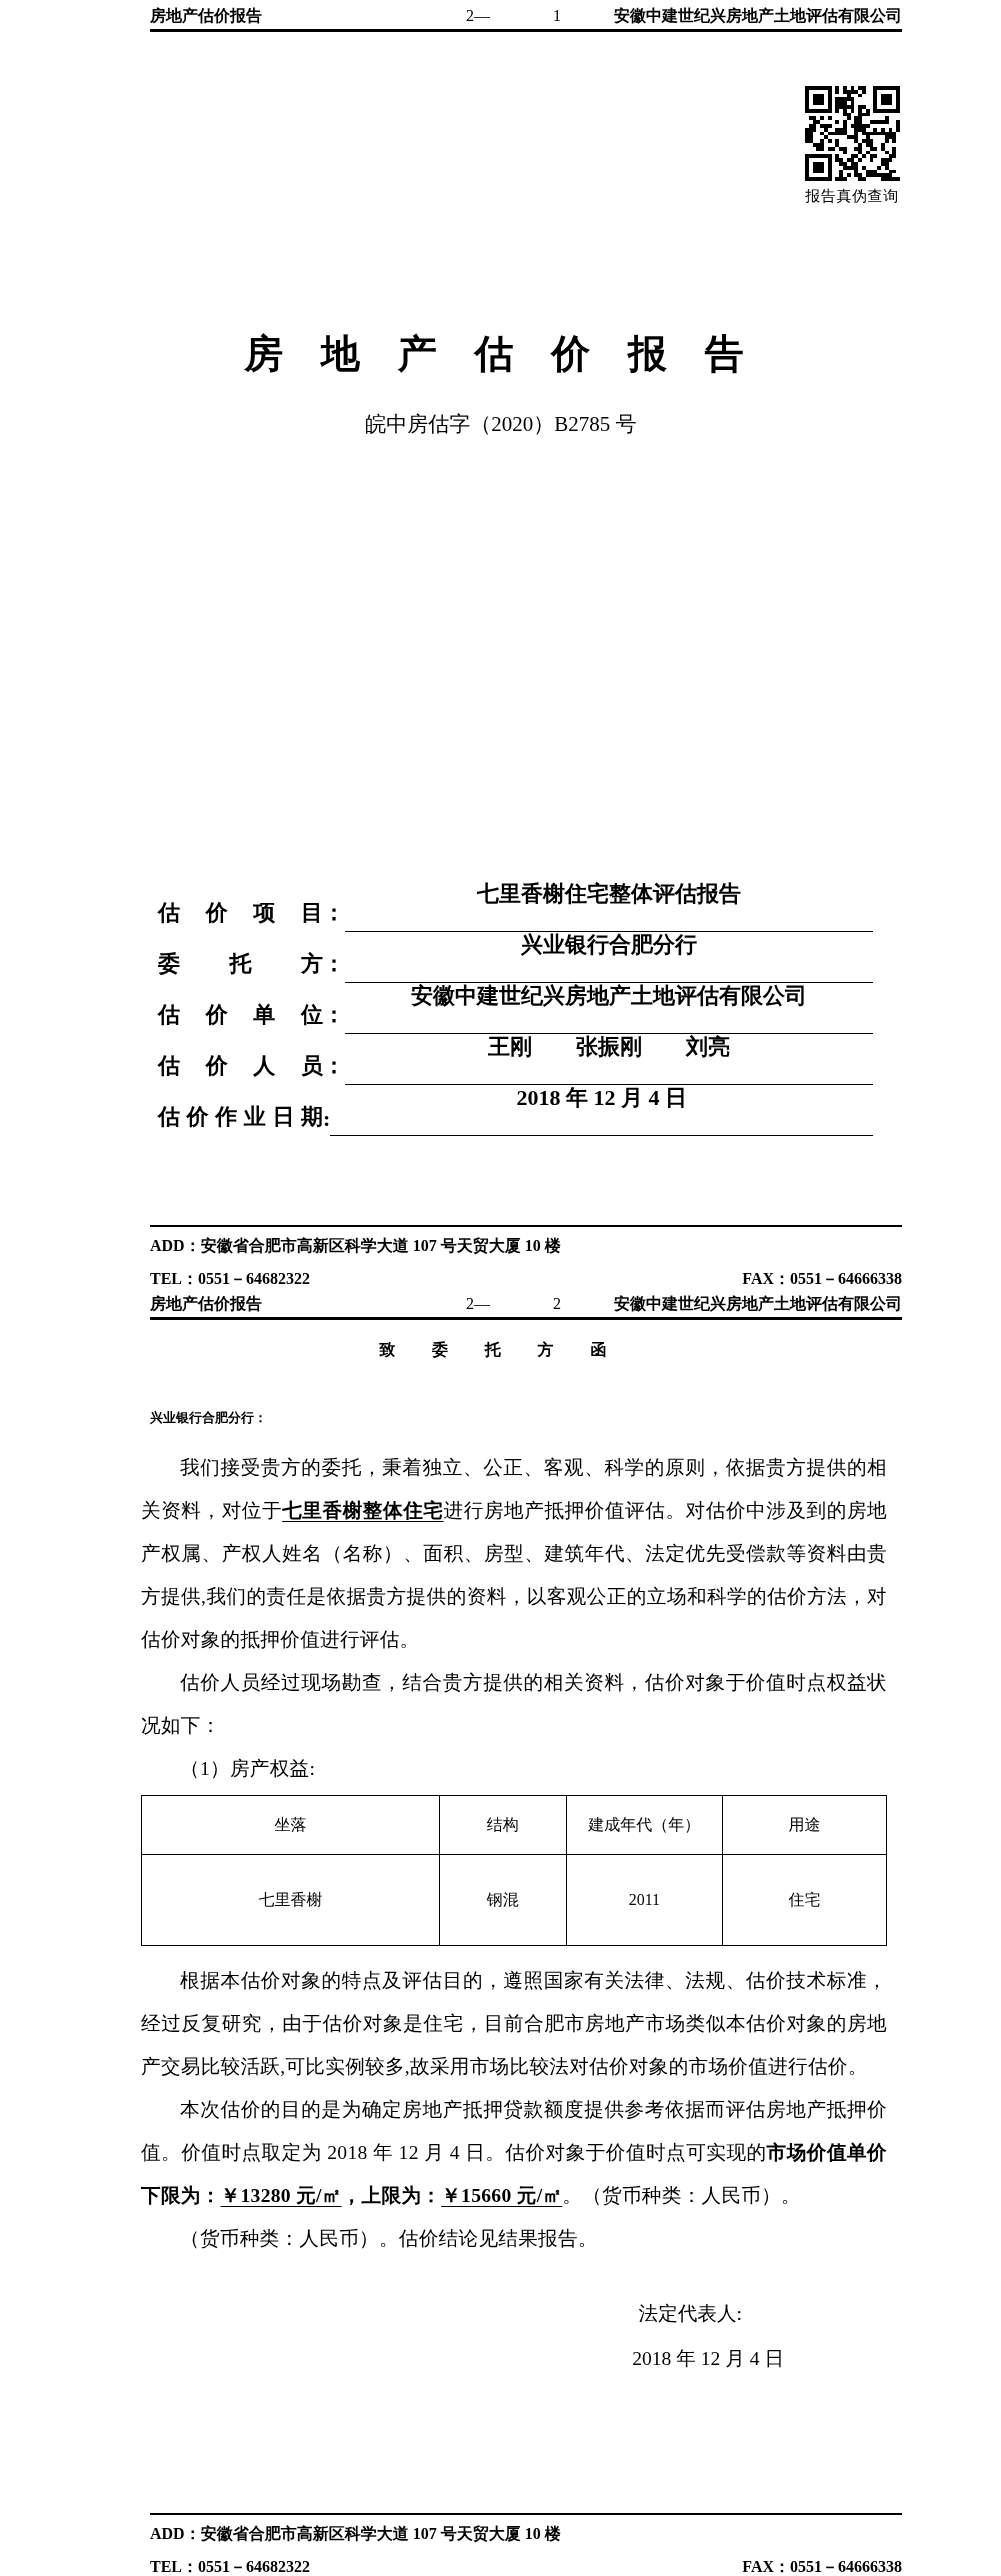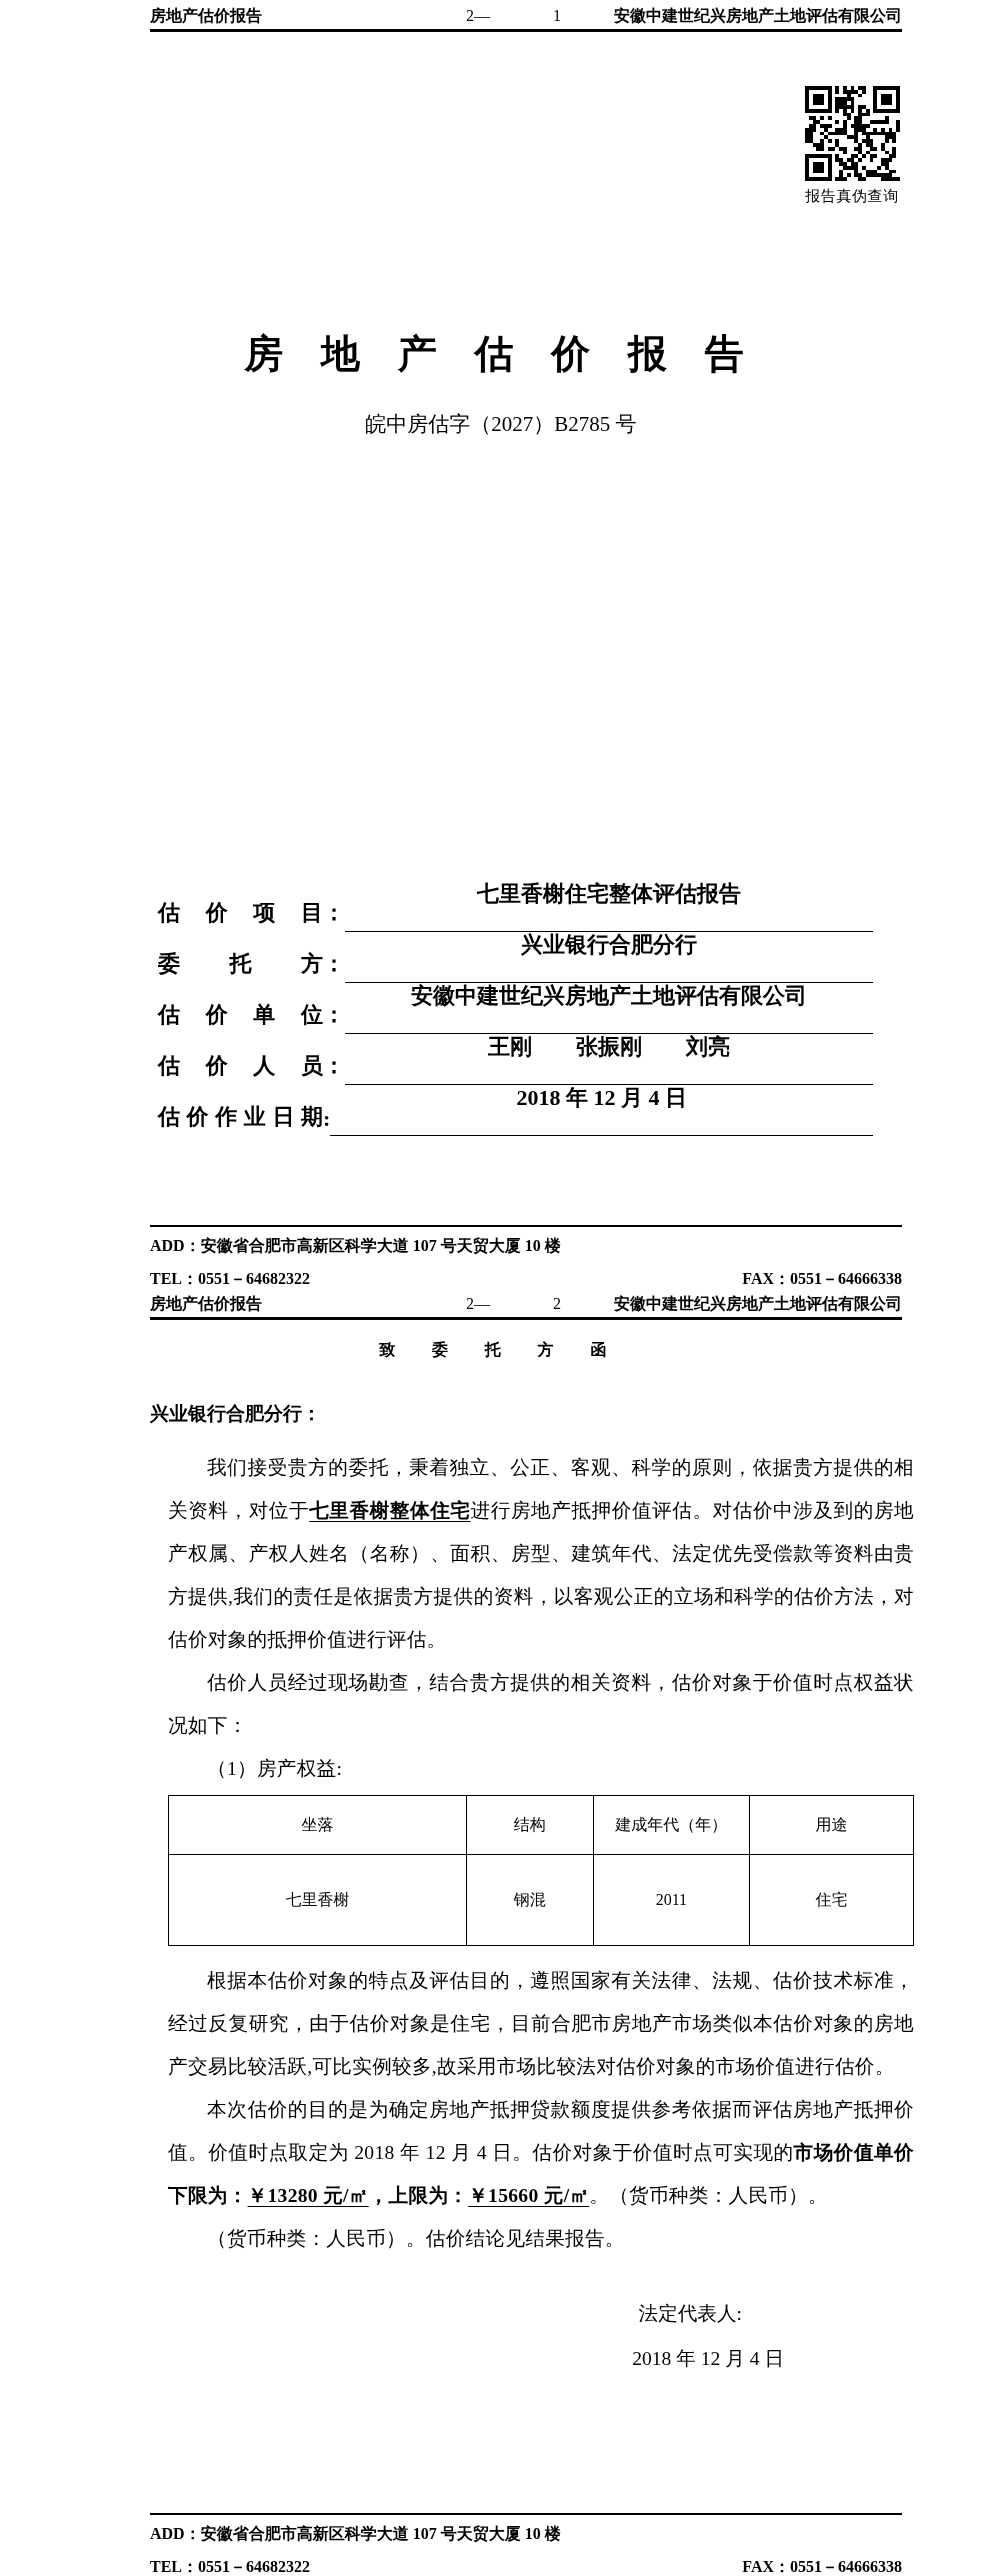--- a/index.html
+++ b/index.html
@@ -30,22 +30,22 @@
 
   
   .pg-footer{position:absolute;top:1225px;left:150px;right:100px;font-size:16px;font-weight:bold;}
   .foot-rule{border-top:2.5px solid #000;margin-bottom:7.6px;}
   .foot-addr{line-height:21.5px;}
   .foot-tel-row{display:flex;justify-content:space-between;margin-top:12px;line-height:21.5px;}
 
   
   .letter-title{position:absolute;top:39px;left:0;right:0;text-align:center;
                 font-size:16px;font-weight:bold;letter-spacing:16.4px;white-space:nowrap;}
-  .salutation{position:absolute;top:113px;left:150px;font-size:19px;font-weight:bold;}
-  .letter-body{position:absolute;top:158px;left:168px;width:746px;font-size:19.6px;
+  .salutation{position:absolute;top:121px;left:150px;font-size:13px;font-weight:bold;}
+  .letter-body{position:absolute;top:158px;left:141px;width:746px;font-size:19.6px;
                line-height:43px;text-align:justify;letter-spacing:0.3px;}
   .letter-body p{margin:0;}
   .indent{text-indent:39px;}
   .b{font-weight:bold;}
   .u{text-decoration:underline;text-underline-offset:4.4px;text-decoration-thickness:1.3px;}
 
   .prop-table{width:100%;border-collapse:collapse;border:1.9px solid #000;
               margin:5px 0 12.6px;letter-spacing:normal;line-height:normal;}
   .prop-table th,.prop-table td{border:1.3px solid #000;text-align:center;
               font-weight:normal;font-size:16px;}
@@ -381,21 +381,21 @@
             <rect x="120" y="144" width="6" height="6" fill="#000"></rect>
             <rect x="126" y="144" width="6" height="6" fill="#000"></rect>
             <rect x="132" y="144" width="6" height="6" fill="#000"></rect>
             <rect x="138" y="144" width="6" height="6" fill="#000"></rect>
             <rect x="144" y="144" width="6" height="6" fill="#000"></rect>
           </svg></div>
       <div class="qr-caption">报告真伪查询</div>
     </div>
 
     <h1 class="cover-title">房 地 产 估 价 报 告</h1>
-    <div class="report-no">皖中房估字（2027）B2785 号</div>
+    <div class="report-no">皖中房估字（2020）B2785 号</div>
 
     <div class="fields">
       <div class="frow">
         <span class="flabel">估价项目</span>
         <span class="fcolon">：</span>
         <span class="fvalue">七里香榭住宅整体评估报告</span>
       </div>
       <div class="frow">
         <span class="flabel">委托方</span>
         <span class="fcolon">：</span>

